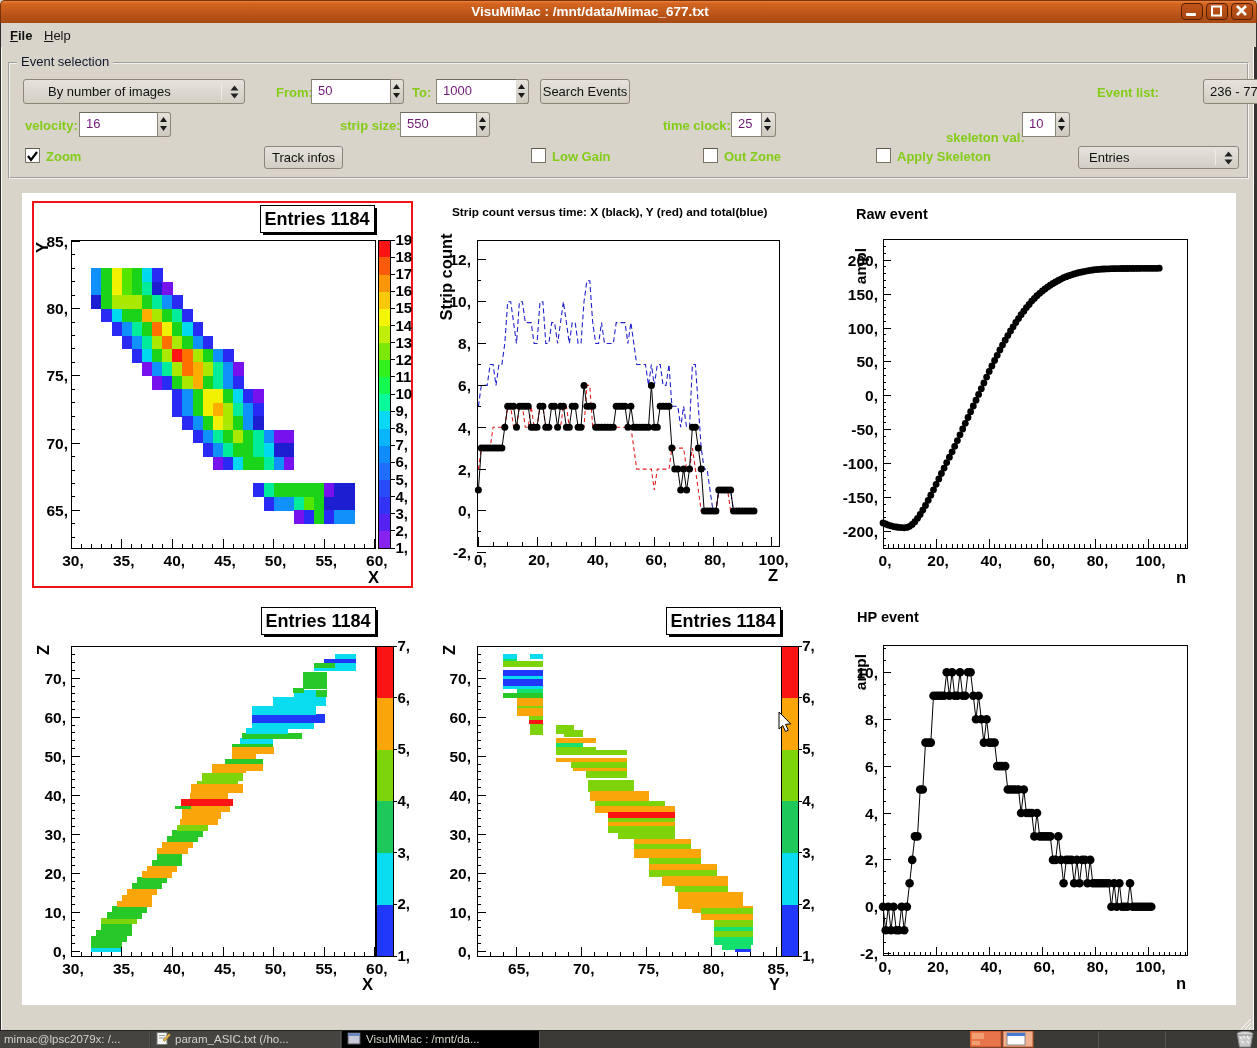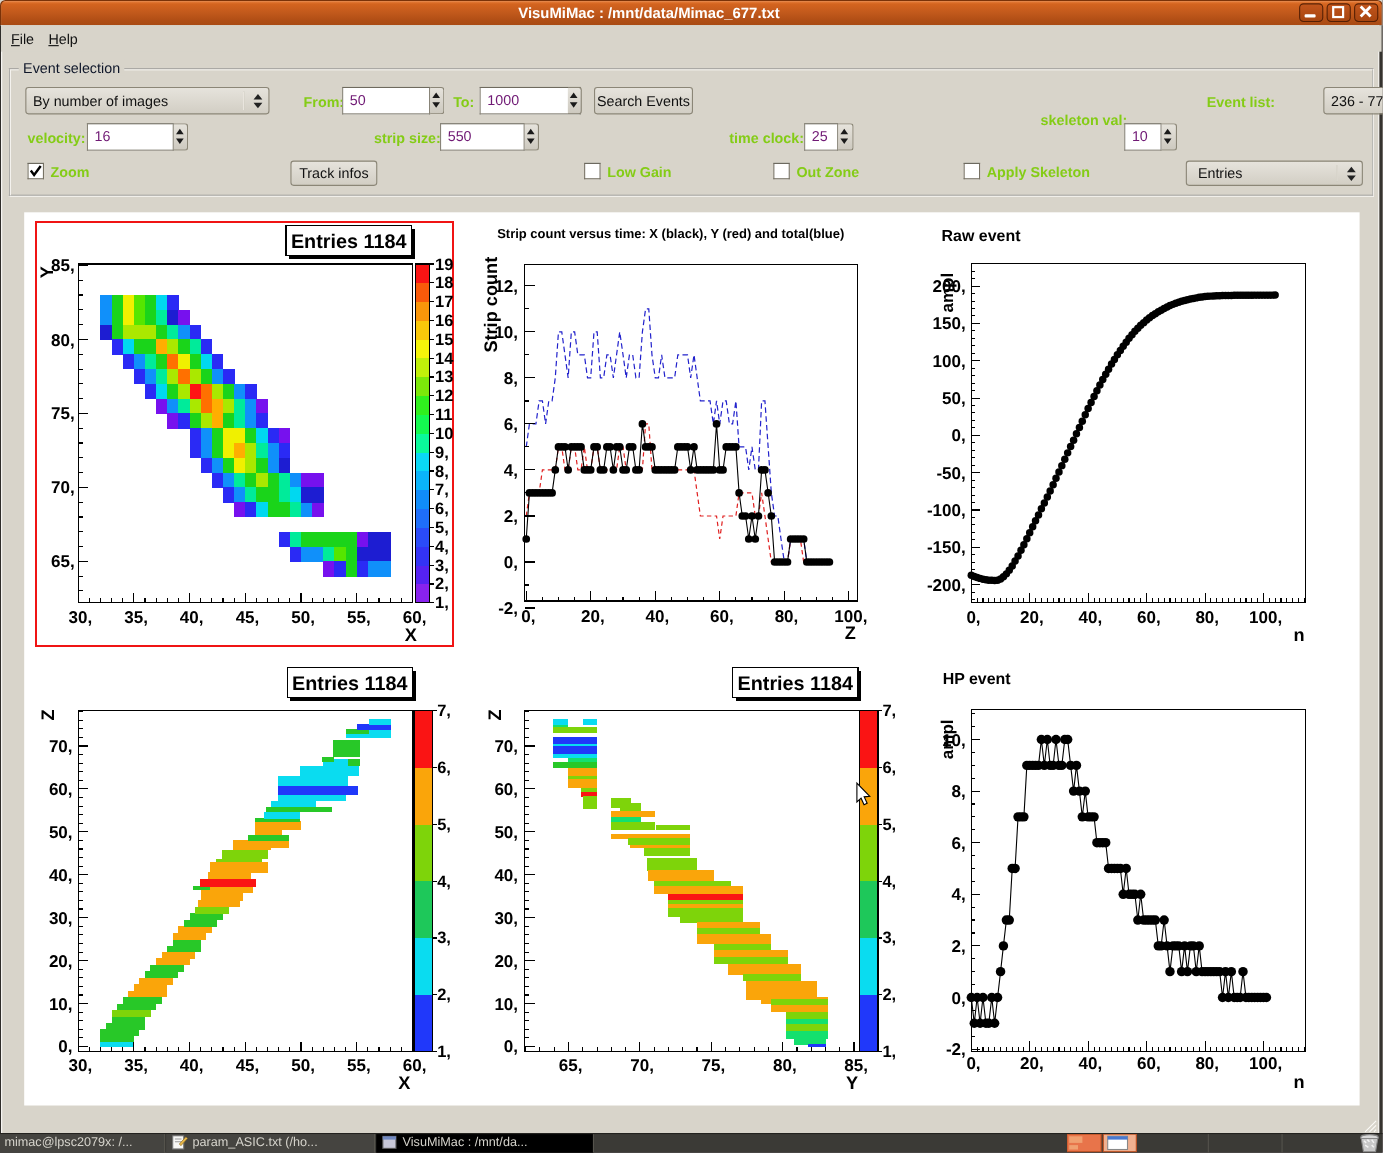--- a/index.html
+++ b/index.html
@@ -48,27 +48,27 @@
 <div class="abs tbtn" style="left:1181px;"><svg width="19" height="14">
       <rect x="4" y="9" width="10" height="3" rx="1" fill="#fff"></rect>
     </svg></div>
 <div class="abs tbtn" style="left:1206px;"><svg width="19" height="14">
       <rect x="5" y="2.5" width="9" height="9" fill="none" stroke="#fff" stroke-width="2"></rect>
     </svg></div>
 <div class="abs tbtn" style="left:1231px;"><svg width="19" height="14">
       <path d="M5,2 L14,11 M14,2 L5,11" stroke="#fff" stroke-width="2.6"></path>
     </svg></div>
 <div class="abs menubar"></div>
-<div class="menuitem" style="left:10px;"><u>F</u>ile</div>
+<div class="menuitem" style="left:10px;font-weight:bold;"><u>F</u>ile</div>
 <div class="menuitem" style="left:44px;"><u>H</u>elp</div>
 <div class="abs groupbox"></div>
 <div class="abs grouplabel">Event selection</div>
 
 <div class="combo" style="left:23px;top:79px;width:222px;height:25px;">
-  <span style="position:absolute;left:6px;top:4px;text-align:right;">By number of images</span>
+  <span style="position:absolute;left:24px;top:4px;text-align:right;">By number of images</span>
   <span class="sep"></span>
     <span class="arr">
       <svg width="11" height="14">
         <path d="M1.5,5.5 L9.5,5.5 L5.5,0.5 Z" fill="#222"></path>
         <path d="M1.5,8.5 L9.5,8.5 L5.5,13.5 Z" fill="#222"></path>
       </svg>
     </span>
 </div>
 <div class="gtklabel" style="left:276px;top:85px;">From:</div>
 <div class="entry" style="left:311px;top:79px;width:80px;height:25px;">50</div>
@@ -115,21 +115,21 @@
     </svg>
   </div>
 <div class="gtklabel" style="left:663px;top:118px;">time clock:</div>
 <div class="entry" style="left:731px;top:112px;width:31px;height:25px;">25</div>
 <div class="spinb" style="left:762px;top:112px;width:14px;height:25px;">
     <svg width="13" height="25" style="position:absolute;left:-1px;top:-1px">
       <path d="M3,10 L10,10 L6.5,5 Z" fill="#1a1a1a"></path>
       <path d="M3,14 L10,14 L6.5,19 Z" fill="#1a1a1a"></path>
     </svg>
   </div>
-<div class="gtklabel" style="left:946px;top:102px;">skeleton val:</div>
+<div class="gtklabel" style="left:946px;top:130px;">skeleton val:</div>
 <div class="entry" style="left:1022px;top:112px;width:34px;height:25px;">10</div>
 <div class="spinb" style="left:1056px;top:112px;width:14px;height:25px;">
     <svg width="13" height="25" style="position:absolute;left:-1px;top:-1px">
       <path d="M3,10 L10,10 L6.5,5 Z" fill="#1a1a1a"></path>
       <path d="M3,14 L10,14 L6.5,19 Z" fill="#1a1a1a"></path>
     </svg>
   </div>
 
 <div class="chk" style="left:25px;top:148px;"><svg width="13" height="13">
       <path d="M2,6 L5,10 L11,2" stroke="#000" stroke-width="2.2" fill="none"></path>

